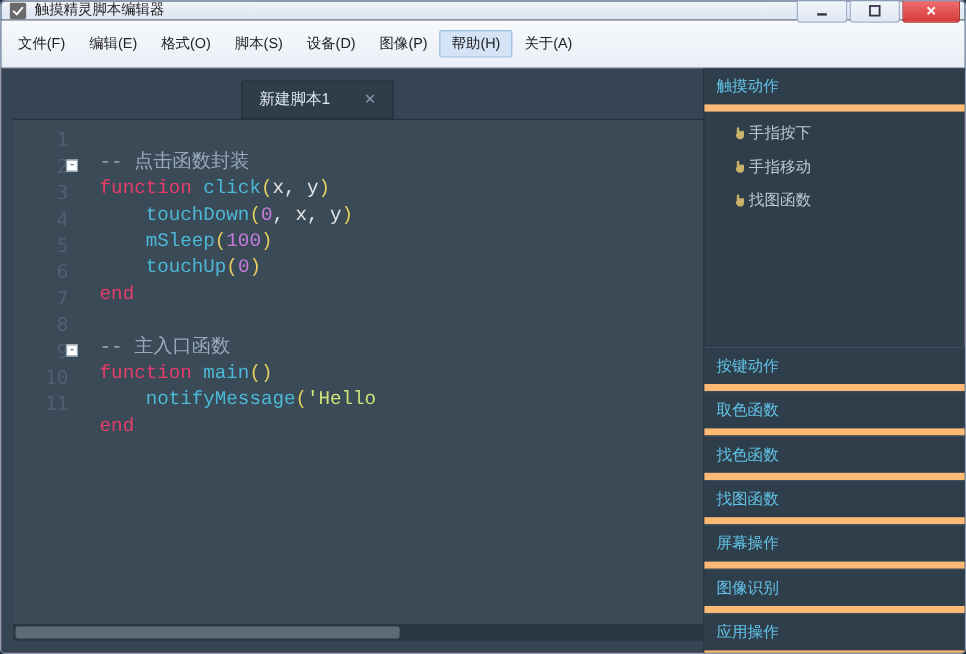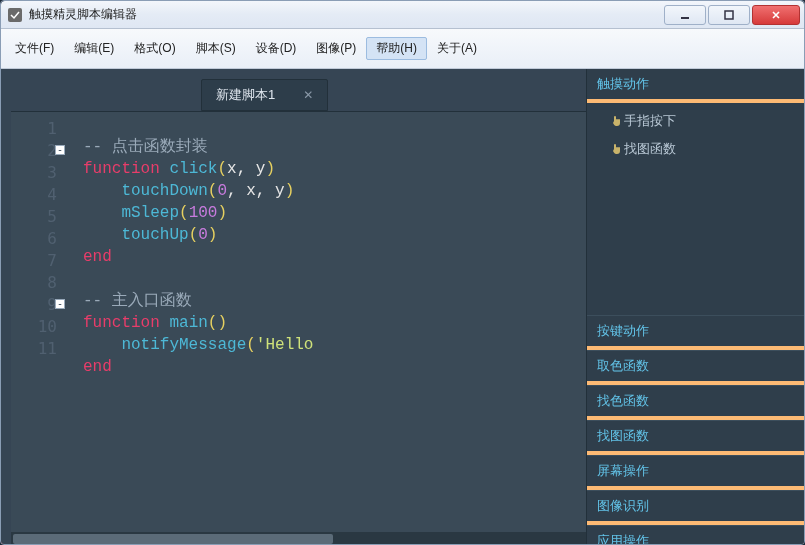--- a/index.html
+++ b/index.html
@@ -7,21 +7,21 @@
     font-family: "Microsoft YaHei", "SimSun", sans-serif;
     background: #1e2a38;
     width: 805px;
     height: 545px;
     overflow: hidden;
     border: 1px solid #8a9db5;
     border-radius: 4px;
   }
   
   .titlebar {
-    height: 28px;
+    height: 16px;
     background: linear-gradient(to bottom, #f3f6fb 0%, #e4ebf5 50%, #dfe7f3 100%);
     display: flex;
     align-items: center;
     padding: 0 4px 0 6px;
     border-bottom: 1px solid #b5c0d0;
     border-radius: 4px 4px 0 0;
   }
   .titlebar .app-icon {
     width: 16px; height: 16px;
     margin-right: 6px;
@@ -158,21 +158,21 @@
     flex-direction: column;
     font-size: 13px;
     color: #cfe0f0;
   }
   .panel-group-header {
     padding: 6px 10px;
     color: #62c3e8;
     font-size: 13px;
     background: #2f3e4b;
     border-top: 1px solid #3c4e5c;
-    border-bottom: 4px solid #fdba74;
+    border-bottom: 6px solid #fdba74;
     cursor: pointer;
   }
   .panel-group-header.first { border-top:none; }
   .panel-item {
     padding: 5px 10px 5px 24px;
     color: #bac9d6;
     font-size: 13px;
     display:flex; align-items:center; gap:1px;
     cursor:pointer;
   }
@@ -260,20 +260,26 @@
         <div class="panel-item">
           <span class="hand-icon"><svg width="12" height="12" viewBox="0 0 12 12">
               <path d="M3 6 V2 a1 1 0 0 1 2 0 V5 a1 1 0 0 1 2 0 V5 a1 1 0 0 1 2 0 V8 c0 2 -1 3 -3 3 H5 c-1 0 -2 -1 -3 -3 Z" fill="#c9b36a"></path>
             </svg></span>
           <span>手指按下</span>
         </div>
         <div class="panel-item">
           <span class="hand-icon"><svg width="12" height="12" viewBox="0 0 12 12">
               <path d="M3 6 V2 a1 1 0 0 1 2 0 V5 a1 1 0 0 1 2 0 V5 a1 1 0 0 1 2 0 V8 c0 2 -1 3 -3 3 H5 c-1 0 -2 -1 -3 -3 Z" fill="#c9b36a"></path>
             </svg></span>
+          <span>手指移动</span>
+        </div>
+        <div class="panel-item">
+          <span class="hand-icon"><svg width="12" height="12" viewBox="0 0 12 12">
+              <path d="M3 6 V2 a1 1 0 0 1 2 0 V5 a1 1 0 0 1 2 0 V5 a1 1 0 0 1 2 0 V8 c0 2 -1 3 -3 3 H5 c-1 0 -2 -1 -3 -3 Z" fill="#c9b36a"></path>
+            </svg></span>
           <span>找图函数</span>
         </div>
       </div>
       <div class="spacer"></div>
       <div class="panel-group-header">按键动作</div>
       <div class="panel-group-header">取色函数</div>
       <div class="panel-group-header">找色函数</div>
       <div class="panel-group-header">找图函数</div>
       <div class="panel-group-header">屏幕操作</div>
       <div class="panel-group-header">图像识别</div>

